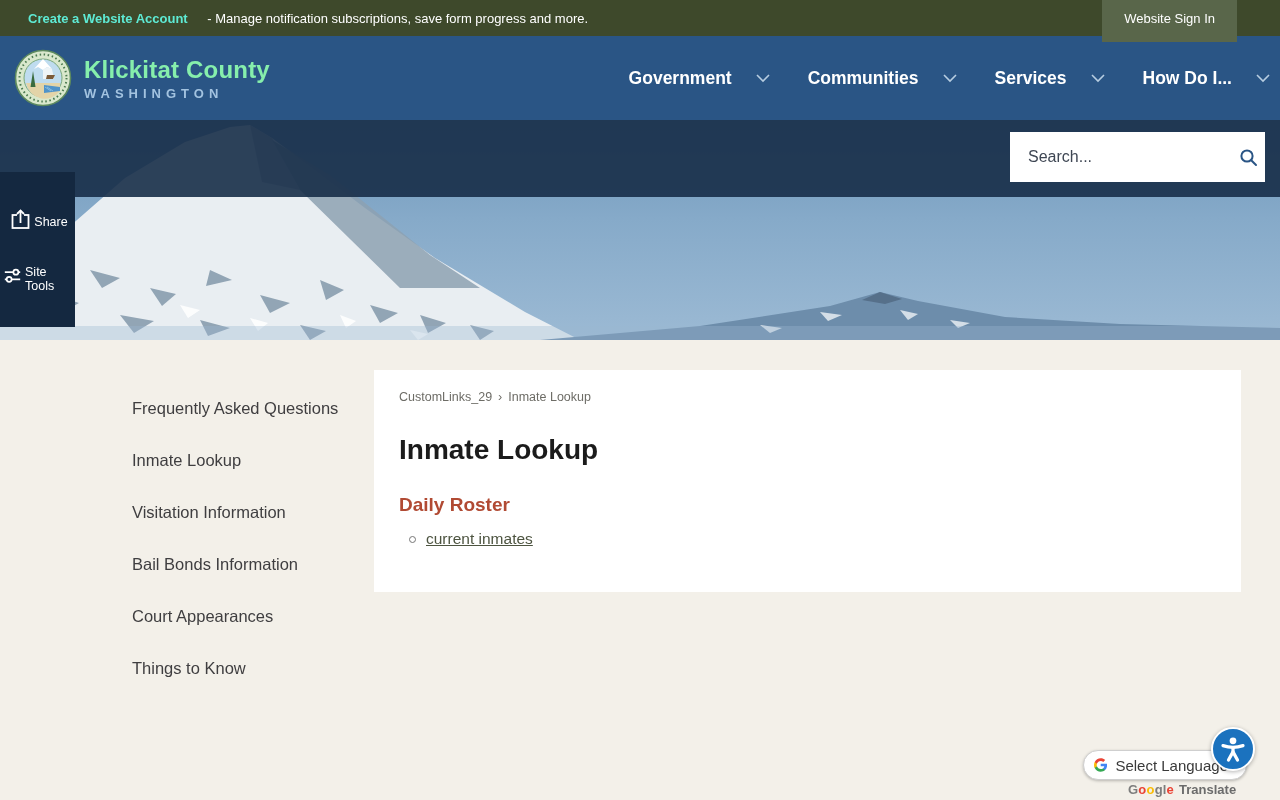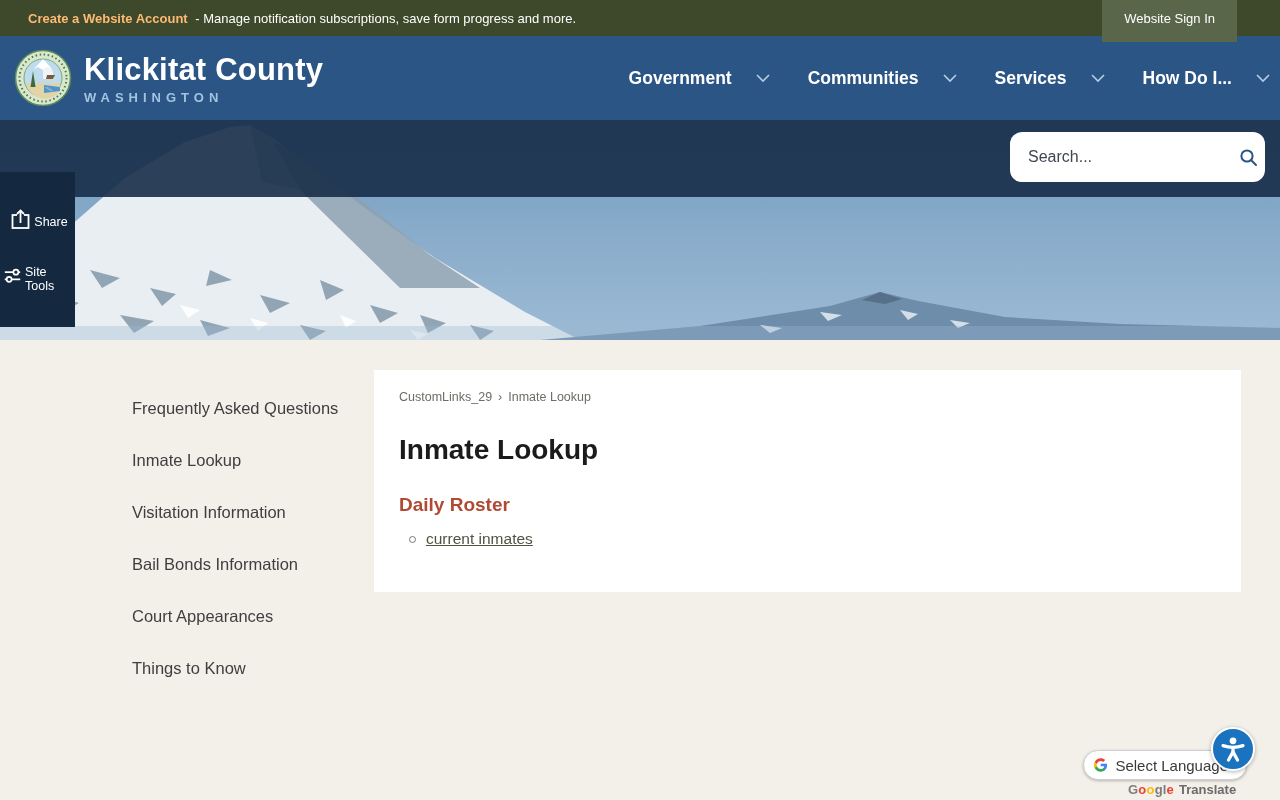--- a/index.html
+++ b/index.html
@@ -2,41 +2,41 @@
 <html><head>
 <meta charset="utf-8">
 <style>
   * { margin:0; padding:0; box-sizing:border-box; }
   html,body { width:1280px; height:800px; overflow:hidden; }
   body { font-family:"Liberation Sans","DejaVu Sans",sans-serif; background:#f3f0e9; position:relative; }
 
   
   .topbar { height:36px; background:#3e492b; display:flex; align-items:center; justify-content:space-between; }
   .topbar-left { padding-left:28px; font-size:13px; color:#ffffff; }
-  .topbar-left a { color:#fdba74; font-weight:bold; text-decoration:none; margin-right:4px; }
+  .topbar-left a { color:#5eead4; font-weight:bold; text-decoration:none; margin-right:16px; }
   .signin-btn { height:48px; padding:0 22px; background:#59664a; color:#ffffff; font-size:13px; border:none;
                 cursor:pointer; margin-right:43px; font-family:inherit; }
 
   
   .header { height:84px; background:#2a5585; display:flex; align-items:center; padding:0 10px 0 14px; }
   .seal { width:58px; height:58px; flex:0 0 auto; }
   .brand { margin-left:12px; }
-  .brand-title { color:#ffffff; font-size:31px; font-weight:bold; letter-spacing:.2px; }
+  .brand-title { color:#86efac; font-size:24px; font-weight:bold; letter-spacing:.2px; }
   .brand-sub { color:#a3c3e0; font-size:13px; font-weight:bold; letter-spacing:5px; margin-top:2px; }
   .nav { margin-left:auto; display:flex; align-items:center; gap:38px; }
   .nav-item { display:flex; align-items:center; gap:24px; cursor:pointer; }
   .nav-label { color:#fff; font-size:17.5px; font-weight:bold; }
   .chev { display:inline-block; }
 
   
   .banner { position:relative; height:220px; overflow:hidden; }
   .banner svg.scene { position:absolute; inset:0; display:block; }
   .banner-overlay { position:absolute; left:0; top:0; width:100%; height:77px; background:rgba(23,46,72,.90); }
   .search-box { position:absolute; top:12px; right:15px; width:255px; height:50px; background:#fff;
-                border-radius:12px; display:flex; align-items:center; padding:0 14px 0 18px; }
+                border-radius:0; display:flex; align-items:center; padding:0 14px 0 18px; }
   .search-input { flex:1; border:none; outline:none; font-size:16px; color:#3e4653; font-family:inherit; background:transparent; }
   .search-input::placeholder { color:#3e4653; opacity:1; }
   .search-btn { background:none; border:none; cursor:pointer; padding:4px; display:flex; }
 
   .tools-panel { position:absolute; left:0; top:52px; width:75px; height:155px; background:#142840;
                  display:flex; flex-direction:column; align-items:center; justify-content:space-evenly; padding:6px 0; }
   .tool { display:flex; flex-direction:row; align-items:center; cursor:pointer; }
   .tool-label { color:#fff; font-size:12.5px; margin-top:6px; }
 
   

